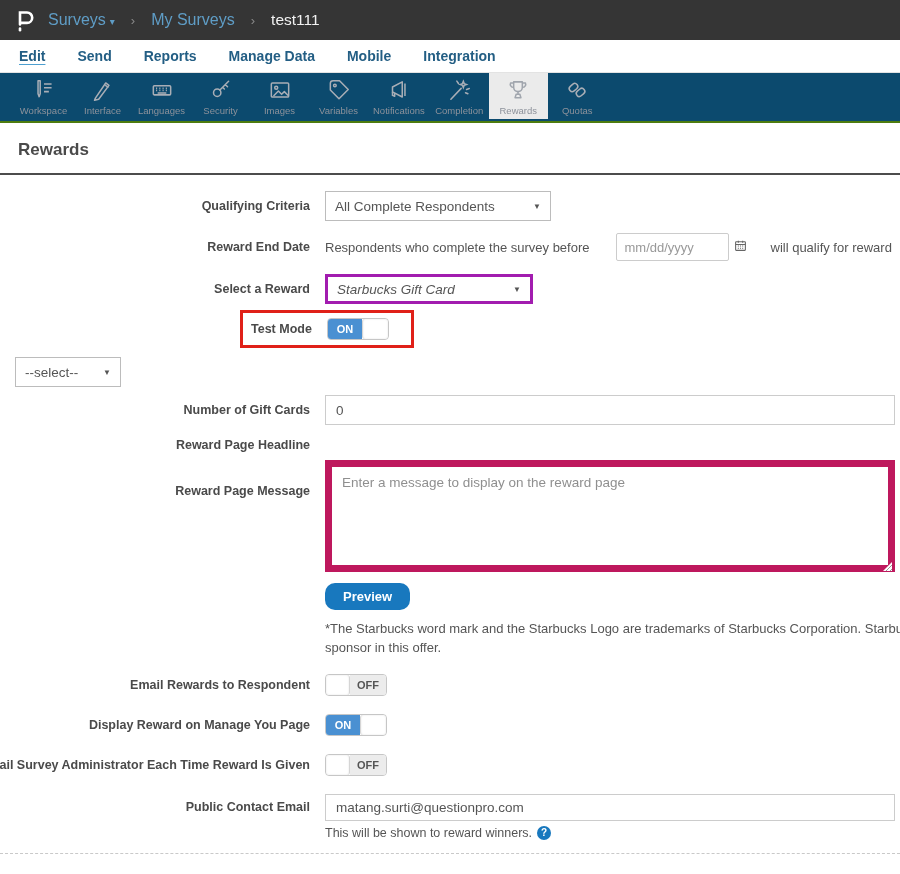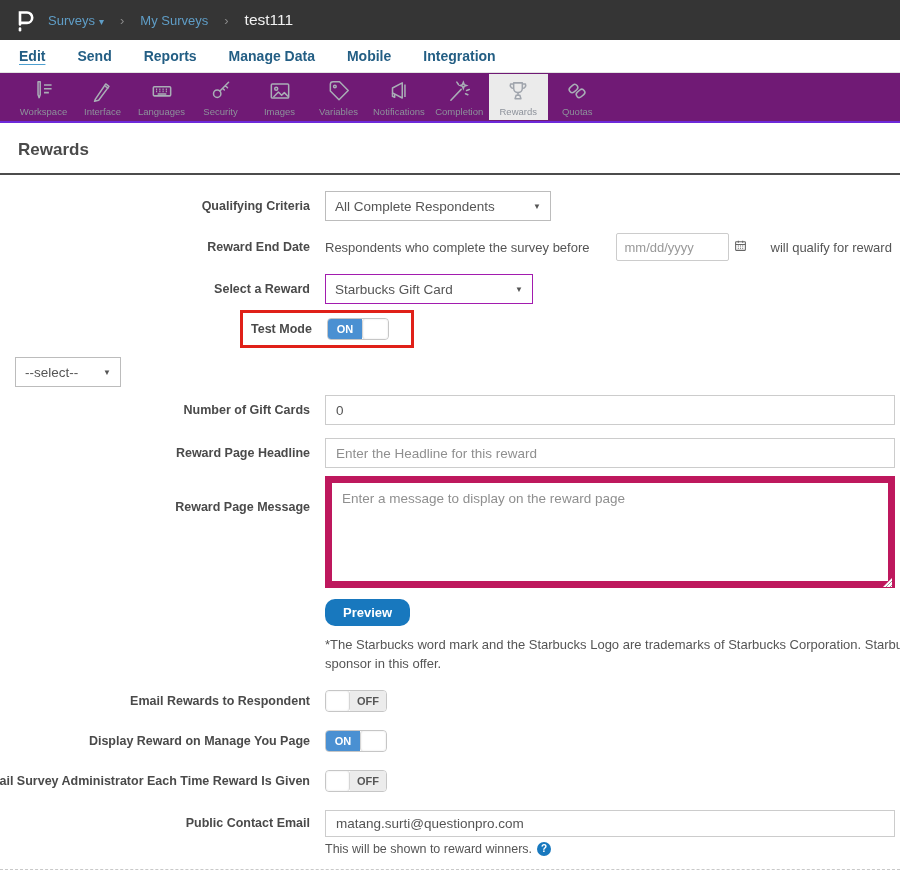--- a/index.html
+++ b/index.html
@@ -1,50 +1,50 @@
 <!DOCTYPE html>
 <html><head>
 <meta charset="utf-8">
 <style>
   * { margin:0; padding:0; box-sizing:border-box; }
   html,body { width:900px; background:#fff; font-family:"Liberation Sans", sans-serif; overflow-x:hidden; }
 
   
   .topbar { height:40px; background:#353535; display:flex; align-items:center; padding:0 12px; gap:10px; }
   .logo { width:26px; height:26px; display:flex; align-items:center; justify-content:center; }
-  .crumb-link { color:#5f9dc6; font-size:13px; cursor:pointer; }
+  .crumb-link { color:#5f9dc6; font-size:16px; cursor:pointer; }
   .crumb-caret { color:#5f9dc6; font-size:10px; margin-left:4px; }
   .crumb-sep { color:#8a8a8a; font-size:13px; margin:0 6px; }
   .crumb-current { color:#f2f2f2; font-size:15.5px; }
 
   
   .tabs { height:33px; display:flex; align-items:center; gap:30px; padding:0 18px; border-bottom:1px solid #e3e3e3; background:#fff; }
   .tab { color:#235e84; font-size:14px; font-weight:bold; cursor:pointer; padding:2px 1px; }
   .tab.active { text-decoration:underline; text-underline-offset:3px; text-decoration-color:#4d9fd0; }
 
   
-  .icon-toolbar { height:50px; display:flex; align-items:center; padding:0 14px; border-bottom:2px solid #6d28d9; background:#701a75; }
+  .icon-toolbar { height:50px; display:flex; align-items:flex-start; padding:0 14px; border-bottom:2px solid #4d7c0f; background:#0c4a6e; }
   .tool { min-width:59px; padding:4px 5px 3px; display:flex; flex-direction:column; align-items:center; justify-content:flex-end; gap:2px; cursor:pointer; }
   .tool.active { background:#ebebeb; }
   .tool-label { font-size:9.5px; color:#8d929b; white-space:nowrap; }
   .tool svg { display:block; }
 
   
   .page-title { font-size:17px; font-weight:bold; color:#4a4a4a; margin:17px 0 13px 18px; }
   .title-rule { border:none; border-top:2px solid #4c4c4c; margin:0 0 16px 0; }
 
   .form-row { display:flex; align-items:center; margin-bottom:12px; }
   .form-label { width:310px; flex:0 0 310px; display:flex; justify-content:flex-end;
                 font-size:12.5px; font-weight:bold; color:#4a4a4a; white-space:nowrap; }
   .ctl { margin-left:15px; }
 
   .sel { height:30px; background:#fff; border:1px solid #bcbcbc; display:flex; align-items:center;
          justify-content:space-between; padding:0 9px; font-size:13.5px; color:#555; cursor:pointer; }
   .sel .caret { font-size:8px; color:#555; margin-left:12px; }
-  .sel.focused { border:1px solid #a21caf; }
+  .sel.focused { border:3px solid #a21caf;font-style:italic; }
 
   .txt { height:30px; border:1px solid #ccc; background:#fff; font-size:13.5px; color:#555;
          padding:0 10px; font-family:"Liberation Sans", sans-serif; }
   .txt::placeholder, textarea::placeholder { color:#8f8f8f; opacity:1; }
   .wide { width:570px; }
 
   .date-wrap { width:113px; height:28px; border:1px solid #ccc; border-radius:2px; display:flex; align-items:center;
                justify-content:space-between; padding:0 8px; background:#fff; cursor:text; }
   .date-ph { font-size:13px; color:#999; }
   .inline-note { font-size:13px; color:#555; }
@@ -261,21 +261,20 @@
     </div>
   </div>
 
   <div class="form-row" style="margin-bottom:13px">
     <span class="form-label">Number of Gift Cards</span>
     <input class="txt wide ctl" value="0" style="">
   </div>
 
   <div class="form-row" style="margin-bottom:8px">
     <span class="form-label">Reward Page Headline</span>
-    <input class="txt wide ctl" placeholder="Enter the Headline for this reward" style="">
   </div>
 
   <div class="form-row" style="align-items:flex-start; margin-bottom:7px">
     <span class="form-label" style="margin-top:24px">Reward Page Message</span>
     <span class="ta-wrap">
       <textarea class="msg" placeholder="Enter a message to display on the reward page" style=""></textarea>
     </span>
   </div>
 
   <div class="preview-row">

